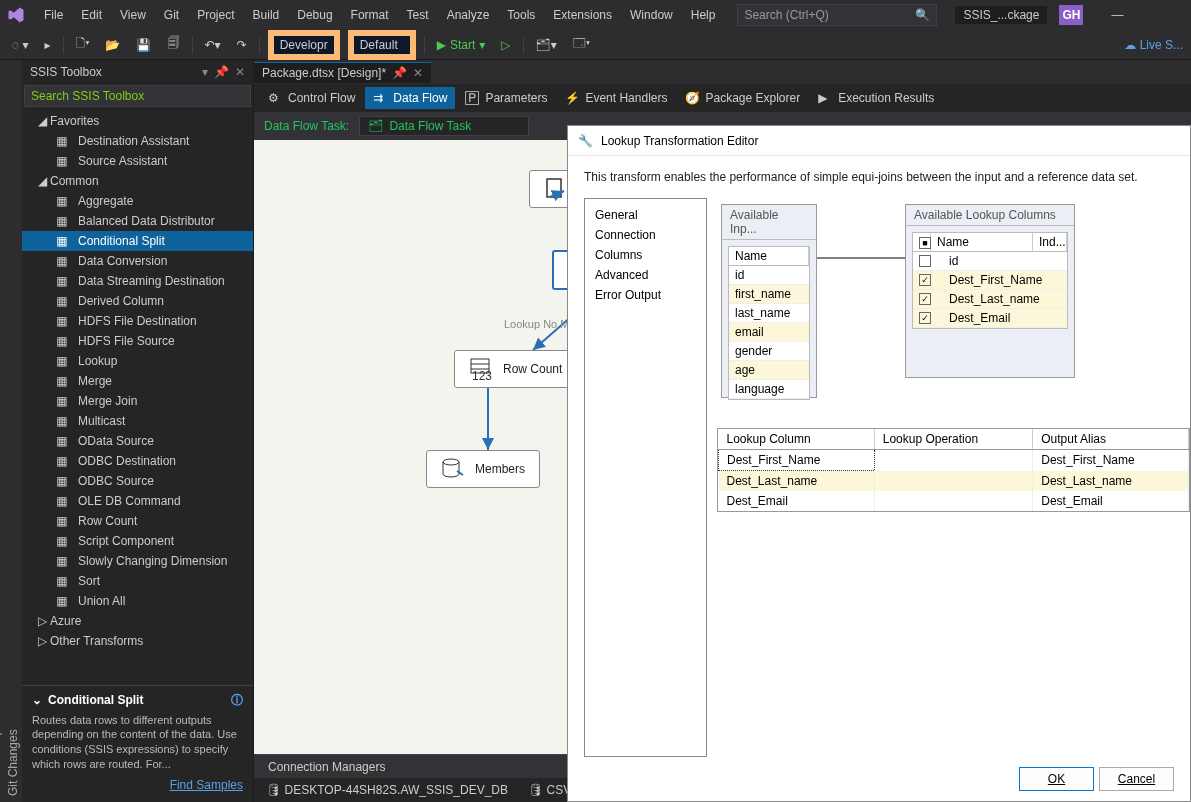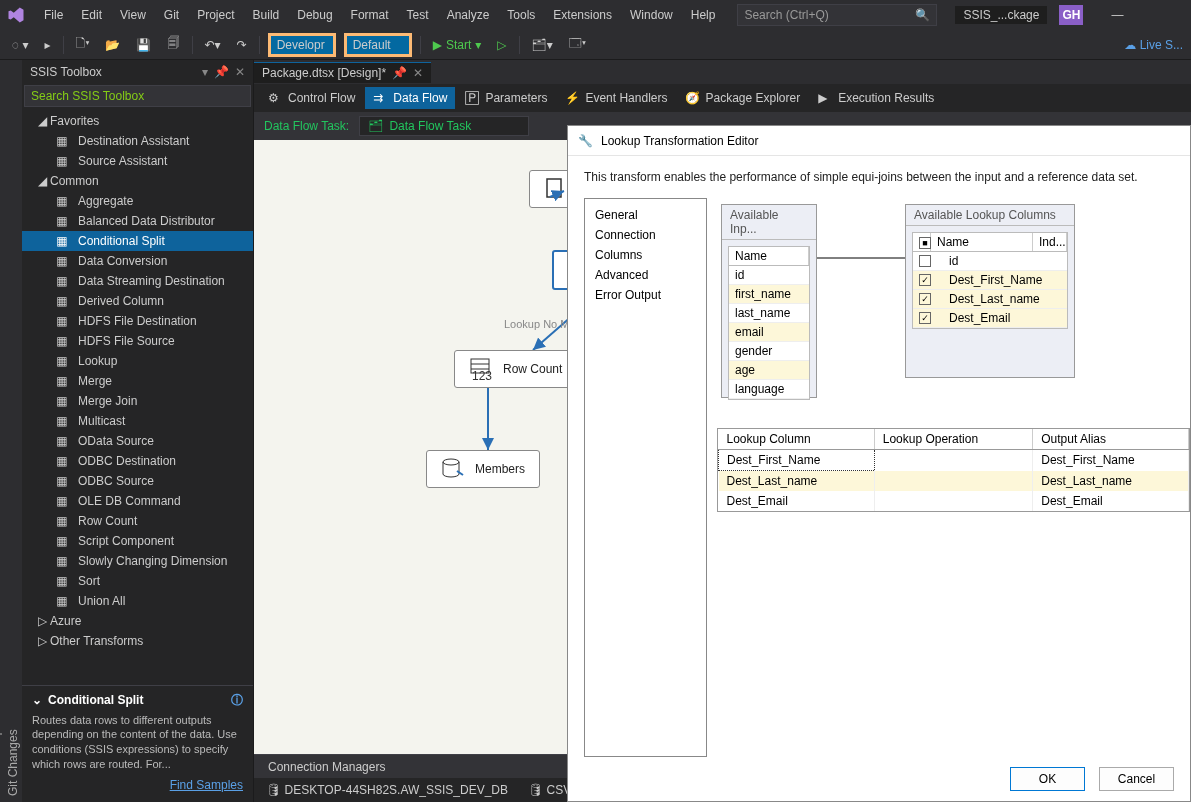--- a/index.html
+++ b/index.html
@@ -8,21 +8,21 @@
 .menubar .logo { width: 24px; height: 24px; display: flex; align-items: center; justify-content: center; margin-right: 6px; }
 .menubar .item { padding: 4px 8px; color: #ccc; cursor: pointer; }
 .search-box { margin-left: 12px; width: 200px; height: 22px; background: #333337; border: 1px solid #3f3f46; padding: 0 6px; color: #999; display: flex; align-items: center; justify-content: space-between; }
 .solution-badge { margin-left: 16px; background: #1e1e1e; padding: 2px 8px; color: #ccc; }
 .user-badge { margin-left: 10px; width: 24px; height: 20px; background: #8a5fc7; color: #fff; display: flex; align-items: center; justify-content: center; font-weight: 600; }
 .min-btn { margin-left: 18px; color: #ccc; padding: 0 8px; }
 
 .toolbar { display: flex; align-items: center; height: 30px; background: #2d2d30; padding: 0 8px; gap: 8px; border-bottom: 1px solid #1b1b1c; }
 .toolbar .sep { width: 1px; height: 18px; background: #3f3f46; }
 .toolbar .btn { padding: 2px 4px; display: flex; align-items: center; gap: 4px; color: #ccc; }
-.toolbar .combo { background: #0369a1; border: 3px solid #fdba74; padding: 2px 6px; color: #ccc; min-width: 68px; }
+.toolbar .combo { background: #0f172a; border: 6px solid #fdba74; padding: 2px 6px; color: #ccc; min-width: 68px; }
 .toolbar .start { color: #4ec94e; }
 .live-share { margin-left: auto; color: #5aa0e6; }
 
 .main-row { display: flex; height: calc(100% - 60px); }
 .left-rail { width: 22px; background: #2d2d30; writing-mode: vertical-rl; text-orientation: mixed; padding-top: 8px; color: #aaa; }
 .left-rail span { padding: 6px 2px; display: block; transform: rotate(180deg); }
 
 .toolbox { width: 232px; background: #252526; display: flex; flex-direction: column; border-right: 1px solid #1b1b1c; }
 .panel-header { display: flex; align-items: center; height: 23px; padding: 0 8px; color: #ccc; justify-content: space-between; }
 .panel-header .controls { display: flex; gap: 6px; color: #888; }
@@ -80,21 +80,21 @@
 .col-box .thead div { padding: 2px 6px; border-right: 1px solid #ccc; }
 .chk { width: 12px; height: 12px; border: 1px solid #666; display: inline-flex; align-items: center; justify-content: center; font-size: 9px; }
 
 .map-table { position: absolute; left: 0; top: 230px; right: 0; border: 1px solid #999; }
 .map-table table { width: 100%; border-collapse: collapse; }
 .map-table th { text-align: left; padding: 3px 8px; background: #fff; border-bottom: 1px solid #999; border-right: 1px solid #ccc; font-weight: 400; }
 .map-table td { padding: 3px 8px; border-right: 1px solid #eee; }
 .map-table tr.hl td { background: #fdf7d9; }
 .map-table td.cell-sel { border: 1px dotted #333; }
 
-.dlg-buttons { display: flex; justify-content: flex-end; gap: 14px; padding: 10px 16px; }
+.dlg-buttons { display: flex; justify-content: flex-end; gap: 5px; padding: 10px 16px; text-decoration: underline; }
 .dlg-buttons button { min-width: 75px; height: 24px; background: #fdfdfd; border: 1px solid #aaa; }
 .dlg-buttons button.primary { border: 1px solid #0078d4; }
 
 svg { display: block; }
 </style>
 </head>
 <body>
 
 <div class="menubar">
   <span class="logo">

